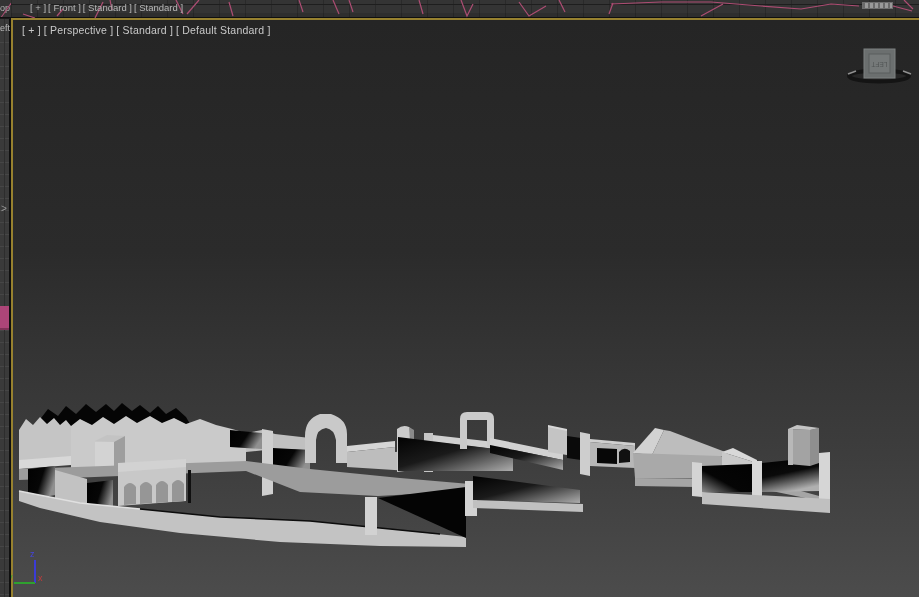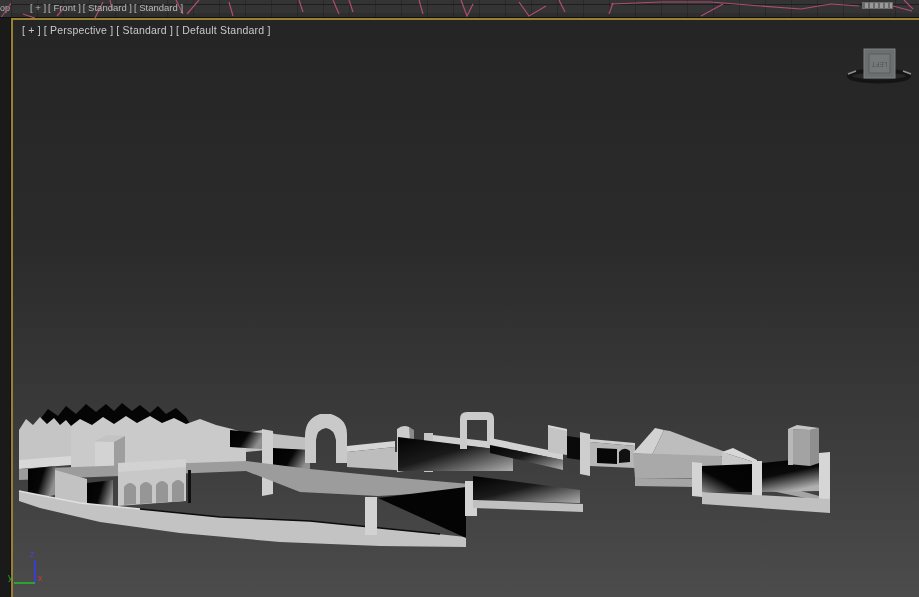--- a/index.html
+++ b/index.html
@@ -222,14 +222,19 @@
     <div id="front-label">
       <span>[ + ]</span><span>[ Front ]</span><span>[ Standard ]</span><span>[ Standard ]</span>
     </div>
   </div>
 
   <div id="top-corner">
     <span class="remnant">op</span>
     <div class="diag"></div>
   </div>
 
+  <div id="left-strip">
+    <span class="remnant">eft</span>
+    <span class="glyph">&gt;</span>
+    <div class="pink-block"></div>
+  </div>
 
 </div>
 
 </body></html>

